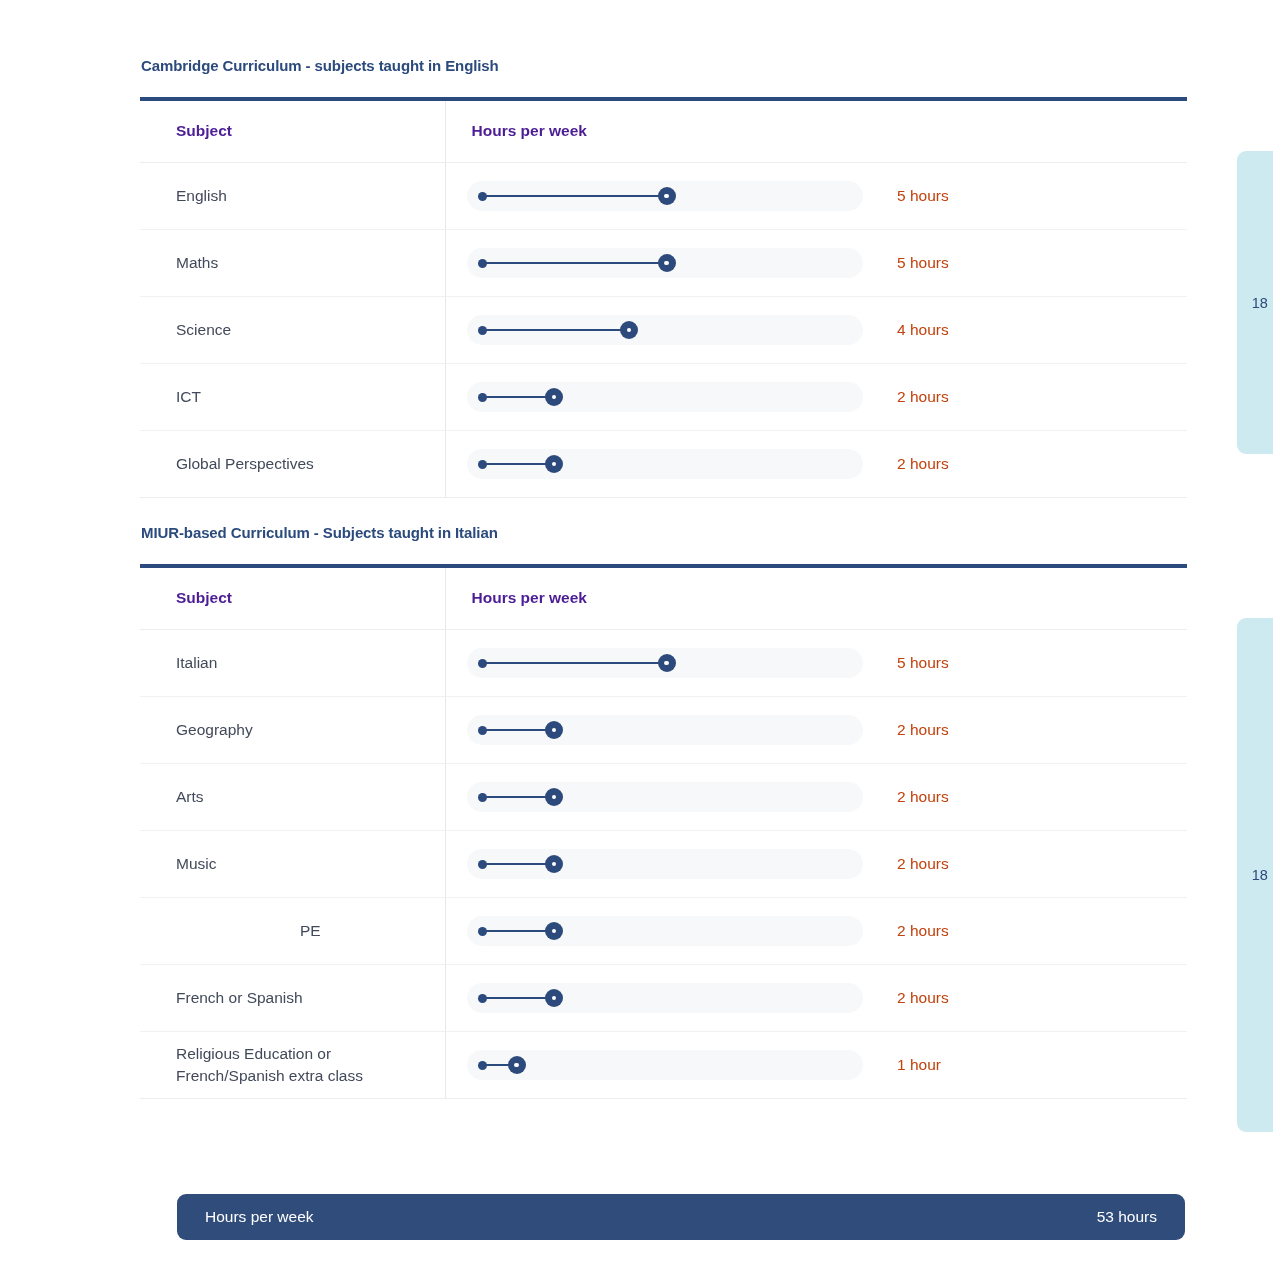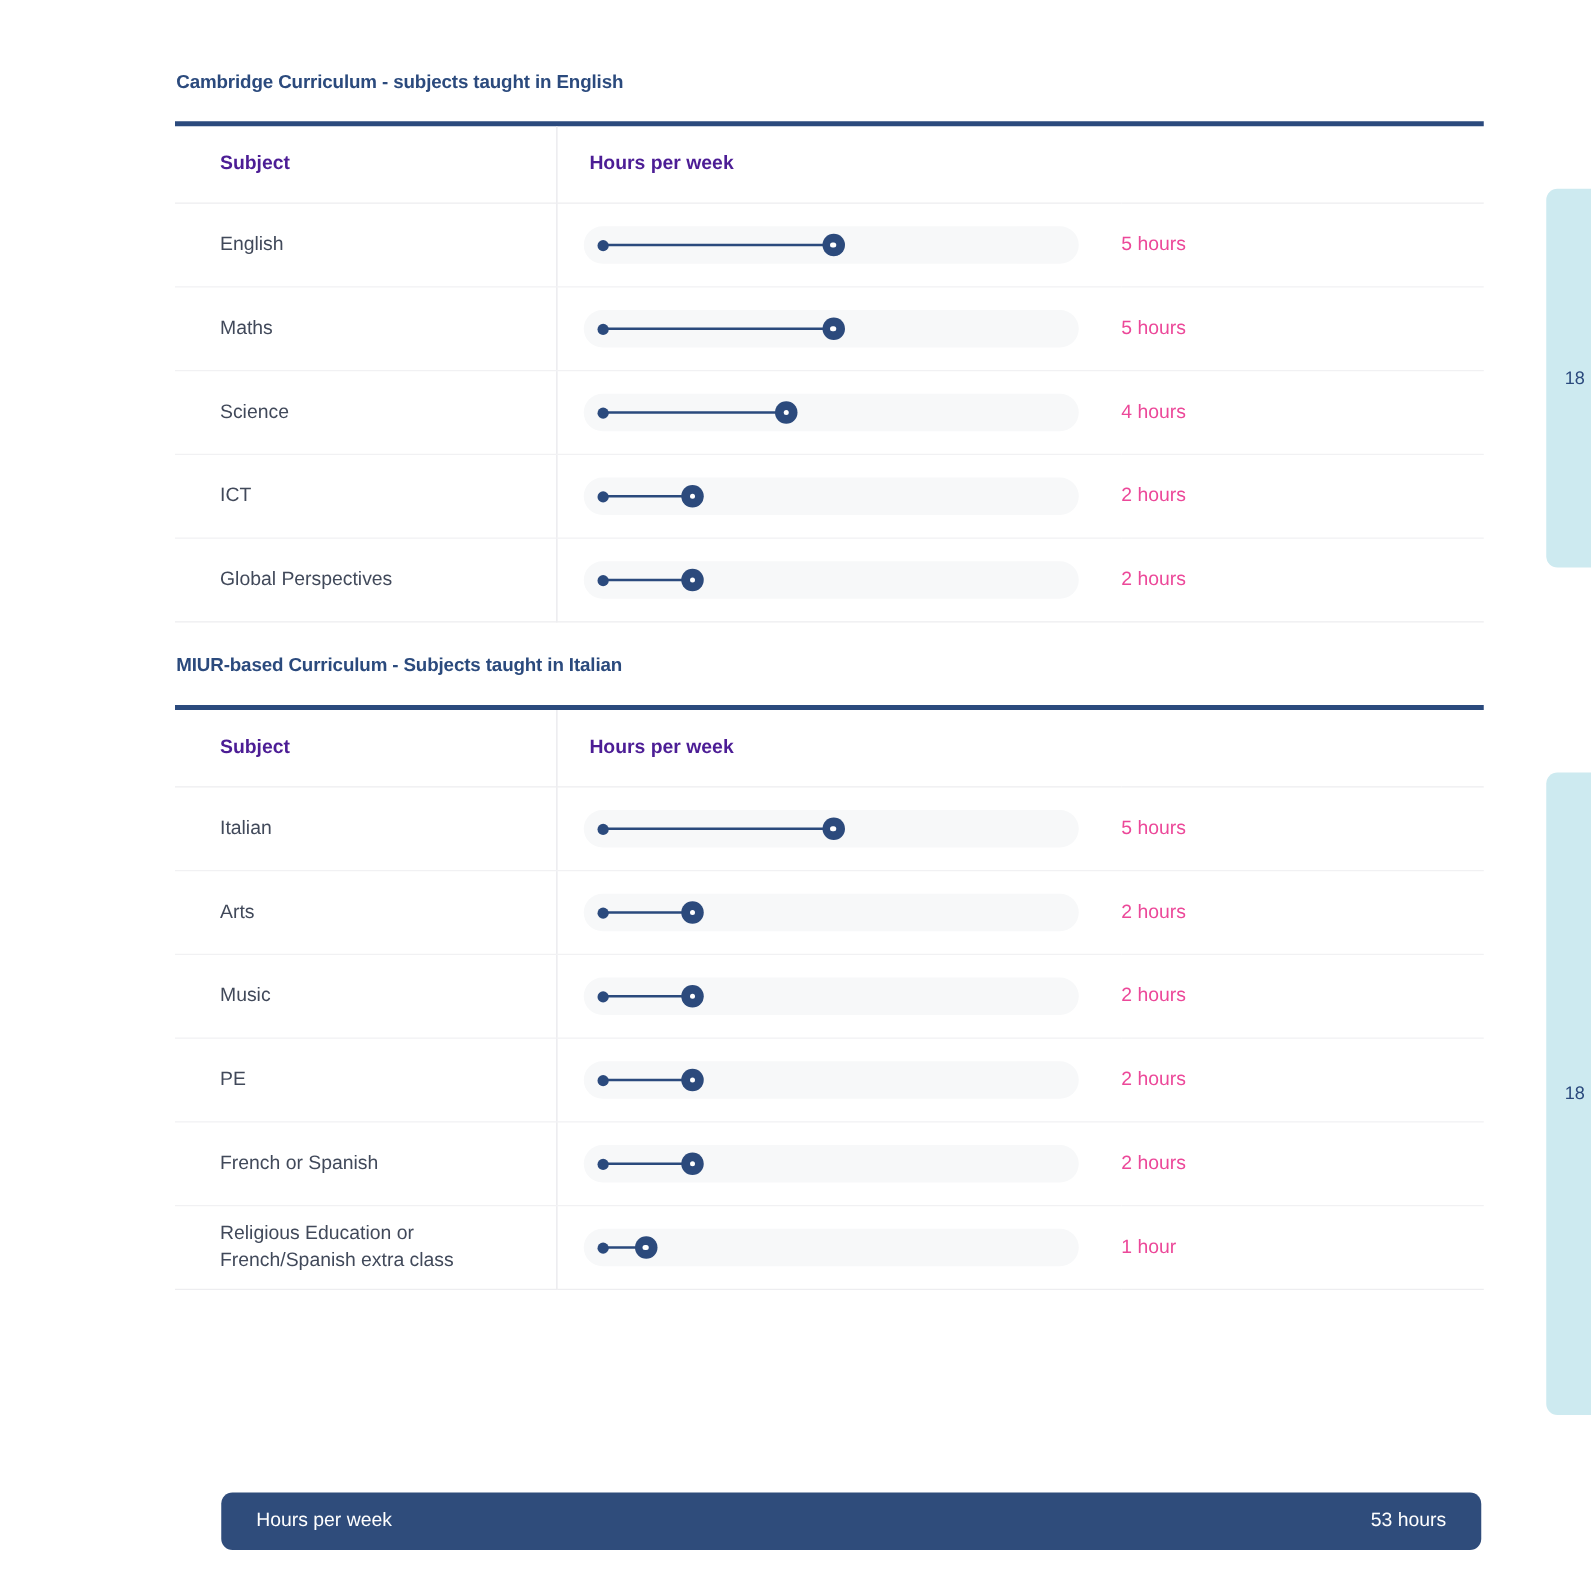--- a/index.html
+++ b/index.html
@@ -67,21 +67,21 @@
     font-size: 15.5px;
     color: #41495a;
     padding-left: 36px;
     line-height: 1.42;
     border-right: 1px solid #e8e8ec;
   }
   .tbl thead th.h-subject { border-right: 1px solid #e8e8ec; }
 
   .cell-value {
     font-size: 15.5px;
-    color: #ec4899;
+    color: #c2410c;
     padding-left: 0;
   }
 
   .cell-slider { padding: 0 0 0 21px; }
 
   
   .slider {
     position: relative;
     width: 396px;
     height: 30px;
@@ -272,20 +272,33 @@
                   <span class="anchor"></span>
                   <span class="fill" style="width:185px;"></span>
                   <span class="handle" style="left:200px;">
                     <i></i>
                   </span>
                 </div>
               </td>
               <td class="cell-value">5 hours</td>
             </tr>
             <tr>
+              <td class="cell-subject" style="white-space: pre-line;">Geography</td>
+              <td class="cell-slider">
+                <div class="slider">
+                  <span class="anchor"></span>
+                  <span class="fill" style="width:72.5px;"></span>
+                  <span class="handle" style="left:87.5px;">
+                    <i></i>
+                  </span>
+                </div>
+              </td>
+              <td class="cell-value">2 hours</td>
+            </tr>
+            <tr>
               <td class="cell-subject" style="white-space: pre-line;">Arts</td>
               <td class="cell-slider">
                 <div class="slider">
                   <span class="anchor"></span>
                   <span class="fill" style="width:72.5px;"></span>
                   <span class="handle" style="left:87.5px;">
                     <i></i>
                   </span>
                 </div>
               </td>
@@ -298,21 +311,21 @@
                   <span class="anchor"></span>
                   <span class="fill" style="width:72.5px;"></span>
                   <span class="handle" style="left:87.5px;">
                     <i></i>
                   </span>
                 </div>
               </td>
               <td class="cell-value">2 hours</td>
             </tr>
             <tr>
-              <td class="cell-subject" style="white-space: pre-line;">PE</td>
+              <td class="cell-subject" style="white-space: pre-line; text-align: center;">PE</td>
               <td class="cell-slider">
                 <div class="slider">
                   <span class="anchor"></span>
                   <span class="fill" style="width:72.5px;"></span>
                   <span class="handle" style="left:87.5px;">
                     <i></i>
                   </span>
                 </div>
               </td>
               <td class="cell-value">2 hours</td>

